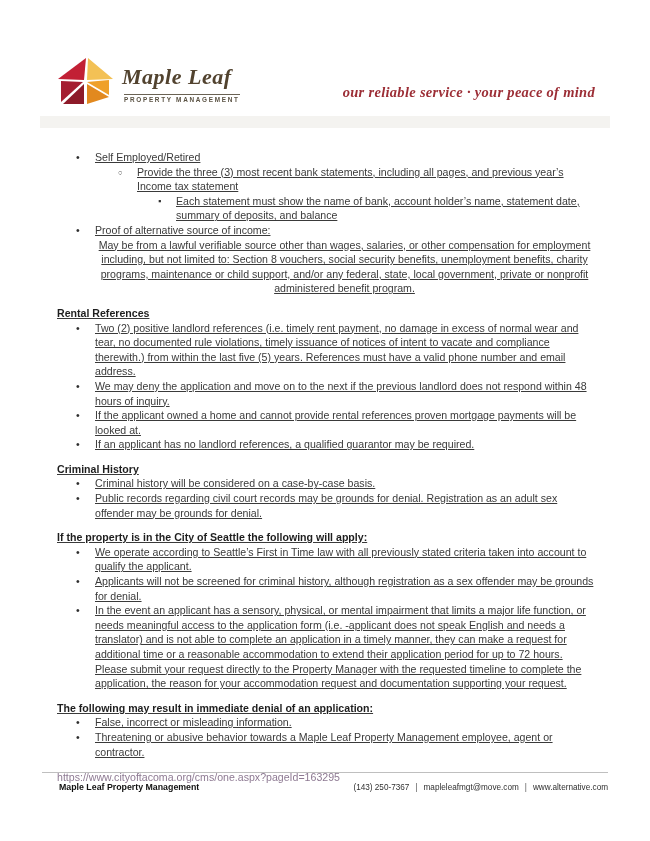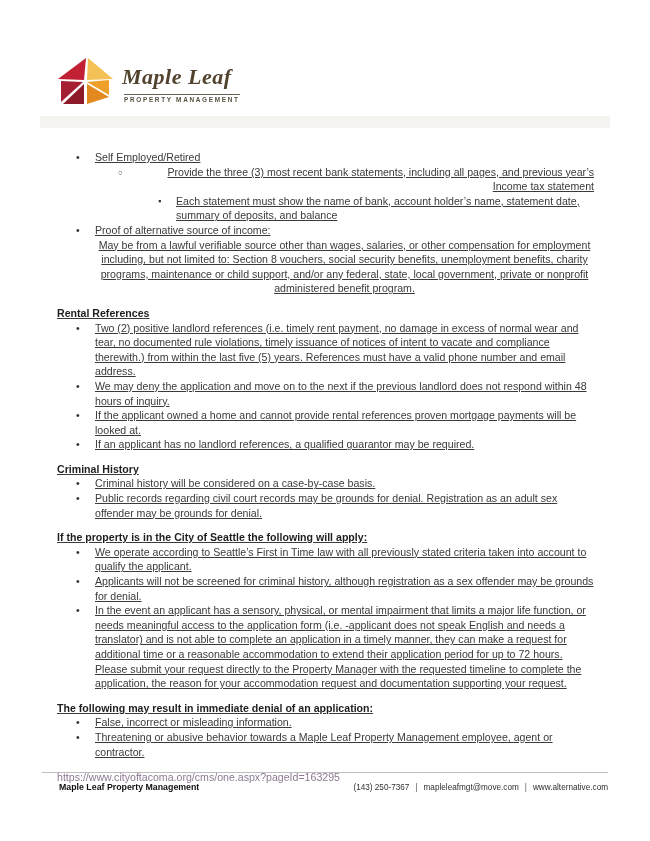--- a/index.html
+++ b/index.html
@@ -39,21 +39,21 @@
     font-size:10.6px; line-height:14.6px;text-decoration:underline;
   }
   .section-heading {
     font-weight:bold; color:#1e1e1e; margin-top:10px;
   }
   .bullet-item { position:relative; }
   .bullet-item.l1 { padding-left:38px; }
   .bullet-item.l1::before {
     content:"•"; position:absolute; left:19px; top:0; color:#2e2e2e;
   }
-  .bullet-item.l2 { padding-left:80px;text-align:right; }
+  .bullet-item.l2 { padding-left:80px; }
   .bullet-item.l2::before {
     content:"○"; position:absolute; left:61px; top:1px; font-size:7.5px; color:#2e2e2e;
   }
   .bullet-item.l3 { padding-left:119px; }
   .bullet-item.l3::before {
     content:"▪"; position:absolute; left:101px; top:0; font-size:9px; color:#2e2e2e;
   }
   .continuation { padding-left:38px;text-align:center; }
 
   .external-link {
@@ -89,20 +89,21 @@
         <polygon points="30,24 52,22 52,37" fill="#efa02a"></polygon>
         <polygon points="30,26 52,39 30,46" fill="#e2891f"></polygon>
       </svg>
     </span>
     <span class="brand-block">
       <span class="brand-name">Maple Leaf</span><br>
       <span class="brand-subtitle">PROPERTY MANAGEMENT</span>
     </span>
   </div>
 
+  <div class="tagline">our reliable service · your peace of mind</div>
 
   <div class="header-band"></div>
 
   <div class="doc-body"><div class="bullet-item l1">Self Employed/Retired</div><div class="bullet-item l2">Provide the three (3) most recent bank statements, including all pages, and previous year’s Income tax statement</div><div class="bullet-item l3">Each statement must show the name of bank, account holder’s name, statement date, summary of deposits, and balance</div><div class="bullet-item l1">Proof of alternative source of income:</div><div class="continuation">May be from a lawful verifiable source other than wages, salaries, or other compensation for employment including, but not limited to: Section 8 vouchers, social security benefits, unemployment benefits, charity programs, maintenance or child support, and/or any federal, state, local government, private or nonprofit administered benefit program.</div><div class="section-heading">Rental References</div><div class="bullet-item l1">Two (2) positive landlord references (i.e. timely rent payment, no damage in excess of normal wear and tear, no documented rule violations, timely issuance of notices of intent to vacate and compliance therewith.) from within the last five (5) years. References must have a valid phone number and email address.</div><div class="bullet-item l1">We may deny the application and move on to the next if the previous landlord does not respond within 48 hours of inquiry.</div><div class="bullet-item l1">If the applicant owned a home and cannot provide rental references proven mortgage payments will be looked at.</div><div class="bullet-item l1">If an applicant has no landlord references, a qualified guarantor may be required.</div><div class="section-heading">Criminal History</div><div class="bullet-item l1">Criminal history will be considered on a case-by-case basis.</div><div class="bullet-item l1">Public records regarding civil court records may be grounds for denial. Registration as an adult sex offender may be grounds for denial.</div><div class="section-heading">If the property is in the City of Seattle the following will apply:</div><div class="bullet-item l1">We operate according to Seattle’s First in Time law with all previously stated criteria taken into account to qualify the applicant.</div><div class="bullet-item l1">Applicants will not be screened for criminal history, although registration as a sex offender may be grounds for denial.</div><div class="bullet-item l1">In the event an applicant has a sensory, physical, or mental impairment that limits a major life function, or needs meaningful access to the application form (i.e. -applicant does not speak English and needs a translator) and is not able to complete an application in a timely manner, they can make a request for additional time or a reasonable accommodation to extend their application period for up to 72 hours. Please submit your request directly to the Property Manager with the requested timeline to complete the application, the reason for your accommodation request and documentation supporting your request.</div><div class="section-heading">The following may result in immediate denial of an application:</div><div class="bullet-item l1">False, incorrect or misleading information.</div><div class="bullet-item l1">Threatening or abusive behavior towards a Maple Leaf Property Management employee, agent or contractor.</div><a class="external-link" href="#" style="color: rgb(141, 121, 146);">https://www.cityoftacoma.org/cms/one.aspx?pageId=163295</a></div>
 
   <div class="footer-rule"></div>
   <div class="footer-row">
     <span class="footer-company">Maple Leaf Property Management</span>
     <span class="footer-contact">
       <span>(143) 250-7367</span><span class="footer-sep">|</span><span>mapleleafmgt@move.com</span><span class="footer-sep">|</span><span>www.alternative.com</span>

